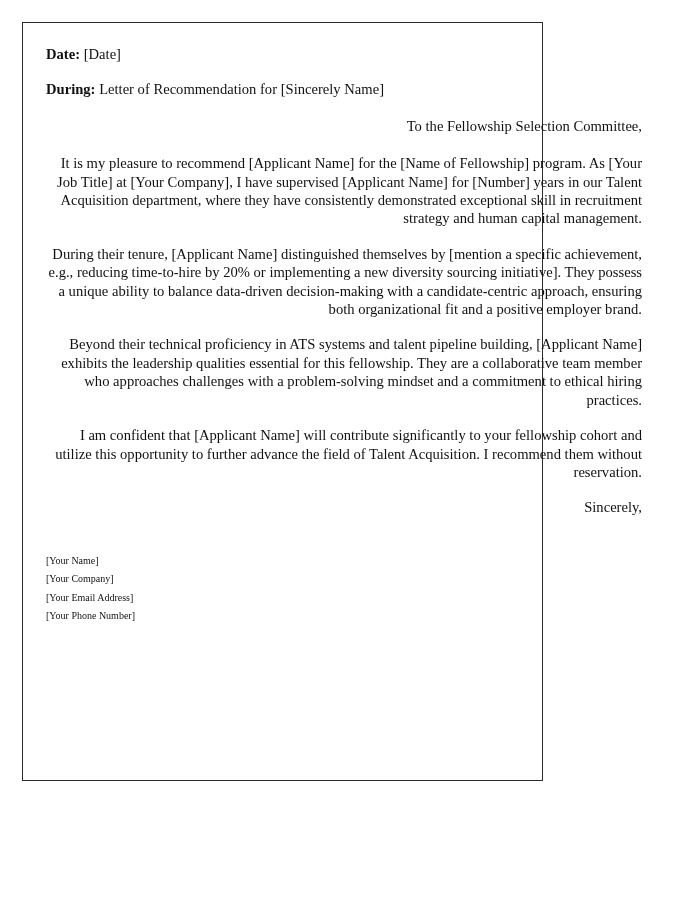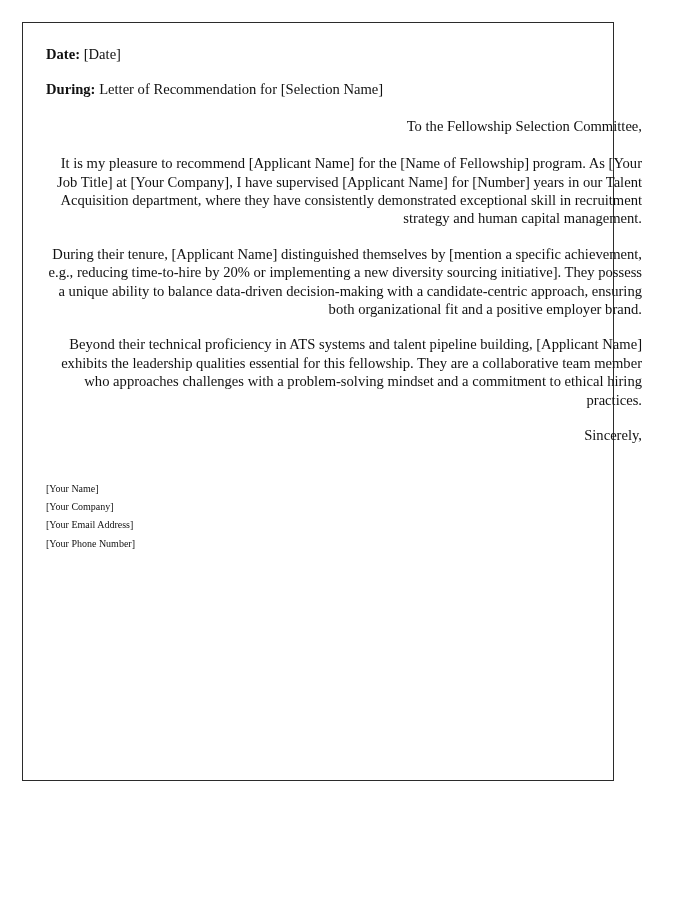--- a/index.html
+++ b/index.html
@@ -12,21 +12,21 @@
     height: 900px;
     font-family: "Liberation Serif", "DejaVu Serif", serif;
     color: #111111;
     -webkit-font-smoothing: antialiased;
   }
 
   .page-sheet {
     position: absolute;
     left: 22px;
     top: 22px;
-    width: 592px;
+    width: 521px;
     height: 759px;
     border: 1px solid #2b2b2b;
     background: #ffffff;
     box-sizing: border-box;
   }
 
   .letter-body {
     position: absolute;
     left: 23px;
     top: 22px;
@@ -83,28 +83,29 @@
 <div class="page-sheet">
   <div class="letter-body">
 
     <p class="line-block">
       <span class="label-bold">Date:</span>
       <span>[Date]</span>
     </p>
 
     <p class="line-block spacer-after-subject">
       <span class="label-bold">During:</span>
-      <span>Letter of Recommendation for [Selection Name]</span>
+      <span>Letter of Recommendation for [Sincerely Name]</span>
     </p>
 
     <p class="para salutation">To the Fellowship Selection Committee,</p>
 
     <p class="para">It is my pleasure to recommend [Applicant Name] for the [Name of Fellowship] program. As [Your Job Title] at [Your Company], I have supervised [Applicant Name] for [Number] years in our Talent Acquisition department, where they have consistently demonstrated exceptional skill in recruitment strategy and human capital management.</p>
     <p class="para">During their tenure, [Applicant Name] distinguished themselves by [mention a specific achievement, e.g., reducing time-to-hire by 20% or implementing a new diversity sourcing initiative]. They possess a unique ability to balance data-driven decision-making with a candidate-centric approach, ensuring both organizational fit and a positive employer brand.</p>
     <p class="para">Beyond their technical proficiency in ATS systems and talent pipeline building, [Applicant Name] exhibits the leadership qualities essential for this fellowship. They are a collaborative team member who approaches challenges with a problem-solving mindset and a commitment to ethical hiring practices.</p>
+    <p class="para">I am confident that [Applicant Name] will contribute significantly to your fellowship cohort and utilize this opportunity to further advance the field of Talent Acquisition. I recommend them without reservation.</p>
 
     <p class="para closing">Sincerely,</p>
 
     <div class="signature-block">
       <span class="sig-line">[Your Name]</span>
       <span class="sig-line">[Your Company]</span>
       <span class="sig-line">[Your Email Address]</span>
       <span class="sig-line">[Your Phone Number]</span>
     </div>
 

